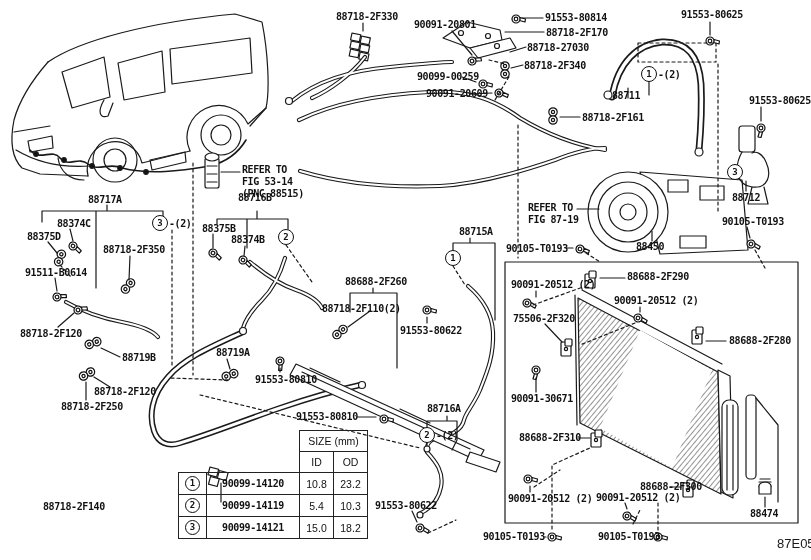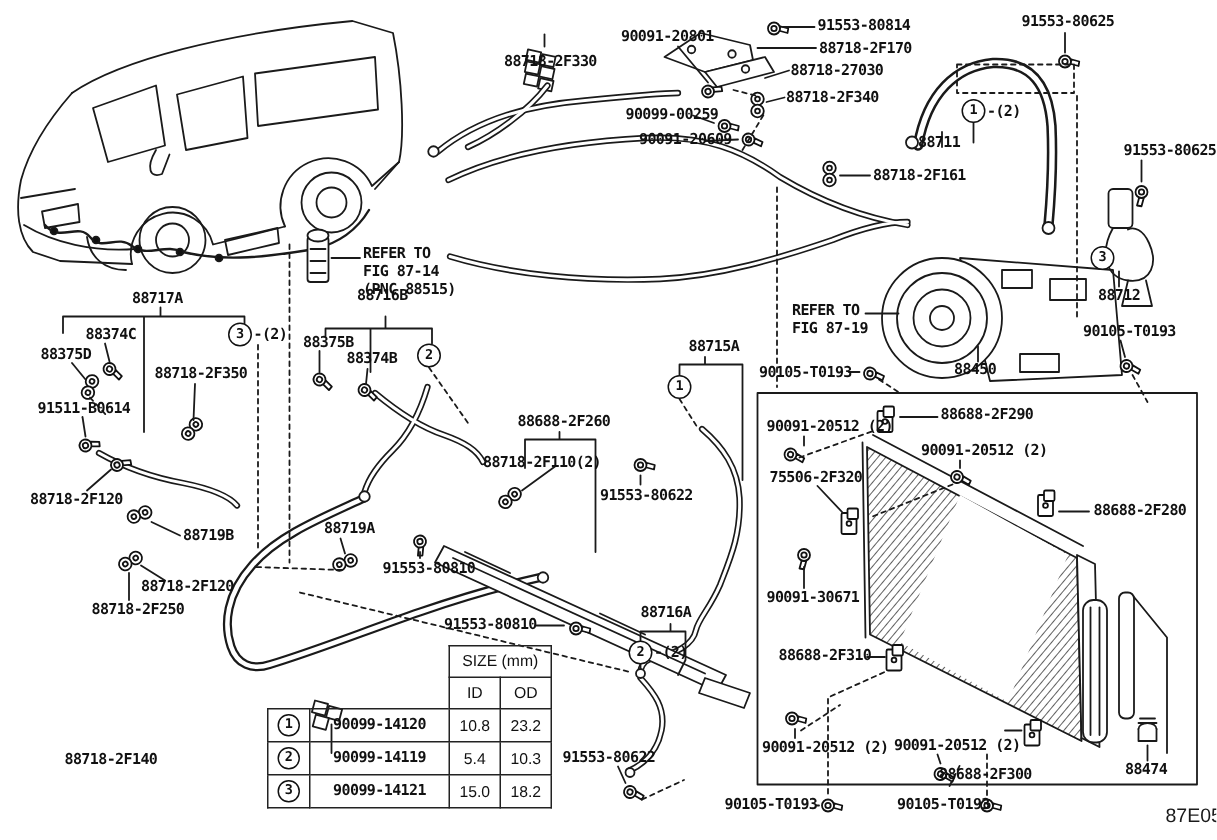--- a/index.html
+++ b/index.html
@@ -308,21 +308,21 @@
       <path d="M586,253 L600,262"></path>
       <path d="M60,265 L72,278"></path>
       <path d="M428,533 L456,520"></path>
       <path d="M534,487 L560,470"></path>
       <path d="M633,524 L640,510"></path>
     </g>
   </g>
 </svg>
 
 <div id="labels">
-      <div class="part-label" style="left: 336px; top: 11px; margin-top: 25px;">88718-2F330</div>
+      <div class="part-label" style="left: 336px; top: 11px;">88718-2F330</div>
       <div class="part-label" style="left: 414px; top: 19px;">90091-20801</div>
       <div class="part-label" style="left: 545px; top: 12px;">91553-80814</div>
       <div class="part-label" style="left: 546px; top: 27px;">88718-2F170</div>
       <div class="part-label" style="left: 527px; top: 42px;">88718-27030</div>
       <div class="part-label" style="left: 524px; top: 60px;">88718-2F340</div>
       <div class="part-label" style="left: 417px; top: 71px;">90099-00259</div>
       <div class="part-label" style="left: 426px; top: 88px;">90091-20609</div>
       <div class="part-label" style="left: 681px; top: 9px;">91553-80625</div>
       <div class="part-label" style="left: 612px; top: 90px;">88711</div>
       <div class="part-label" style="left: 749px; top: 95px;">91553-80625</div>
@@ -353,31 +353,31 @@
       <div class="part-label" style="left: 296px; top: 411px;">91553-80810</div>
       <div class="part-label" style="left: 427px; top: 403px;">88716A</div>
       <div class="part-label" style="left: 375px; top: 500px;">91553-80622</div>
       <div class="part-label" style="left: 627px; top: 271px;">88688-2F290</div>
       <div class="part-label" style="left: 511px; top: 279px;">90091-20512 (2)</div>
       <div class="part-label" style="left: 614px; top: 295px;">90091-20512 (2)</div>
       <div class="part-label" style="left: 513px; top: 313px;">75506-2F320</div>
       <div class="part-label" style="left: 729px; top: 335px;">88688-2F280</div>
       <div class="part-label" style="left: 511px; top: 393px;">90091-30671</div>
       <div class="part-label" style="left: 519px; top: 432px;">88688-2F310</div>
-      <div class="part-label" style="left: 626px; top: 481px; margin-top: 30px;">88688-2F300</div>
+      <div class="part-label" style="left: 640px; top: 481px;">88688-2F300</div>
       <div class="part-label" style="left: 508px; top: 493px;">90091-20512 (2)</div>
       <div class="part-label" style="left: 596px; top: 492px;">90091-20512 (2)</div>
       <div class="part-label" style="left: 483px; top: 531px;">90105-T0193</div>
       <div class="part-label" style="left: 598px; top: 531px;">90105-T0193</div>
       <div class="part-label" style="left: 750px; top: 508px;">88474</div>
     </div>
 <div id="refs">
       <div class="refer-note" style="position: absolute; left: 242px; top: 164px;">
         <div>REFER TO</div>
-        <div>FIG 87-14</div>
+        <div>FIG 53-14</div>
         <div>(PNC 88515)</div>
       </div>
       <div class="refer-note" style="position: absolute; left: 528px; top: 202px;">
         <div>REFER TO</div>
         <div>FIG 87-19</div>
       </div>
     </div>
 <div id="callouts">
       <div class="callout" style="left: 641px; top: 66px;">
         <span class="circ">1</span>

